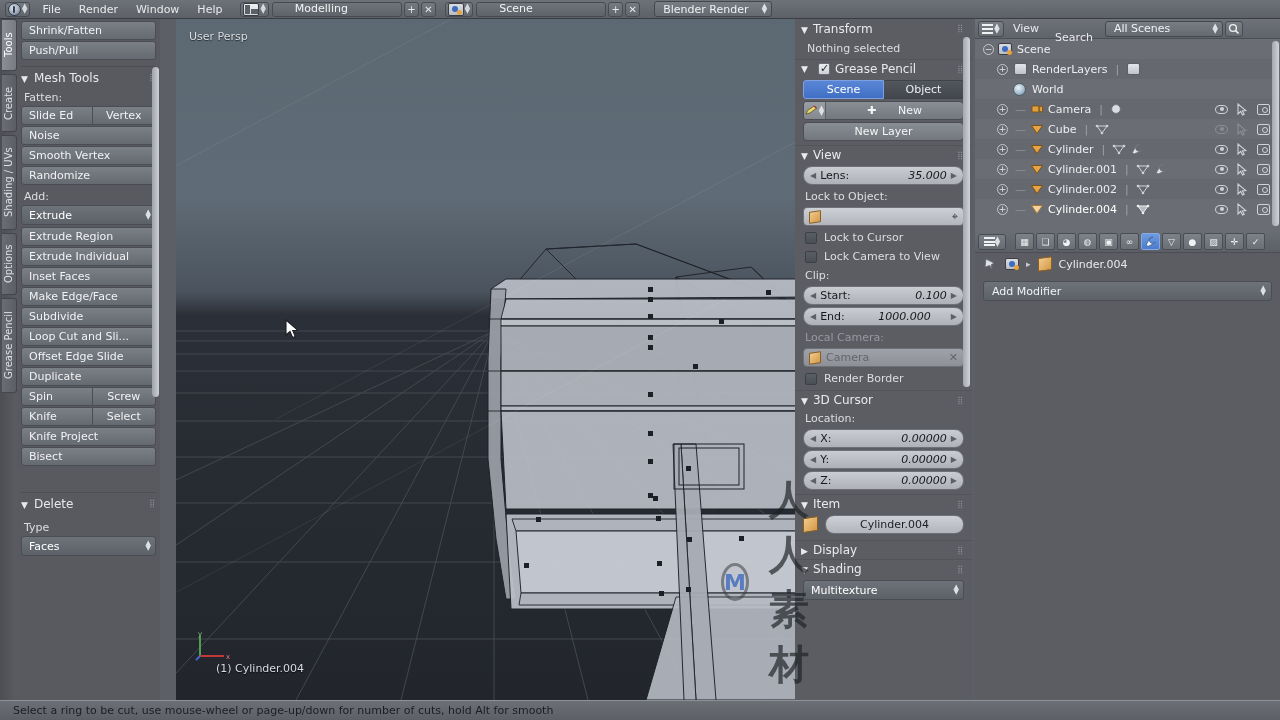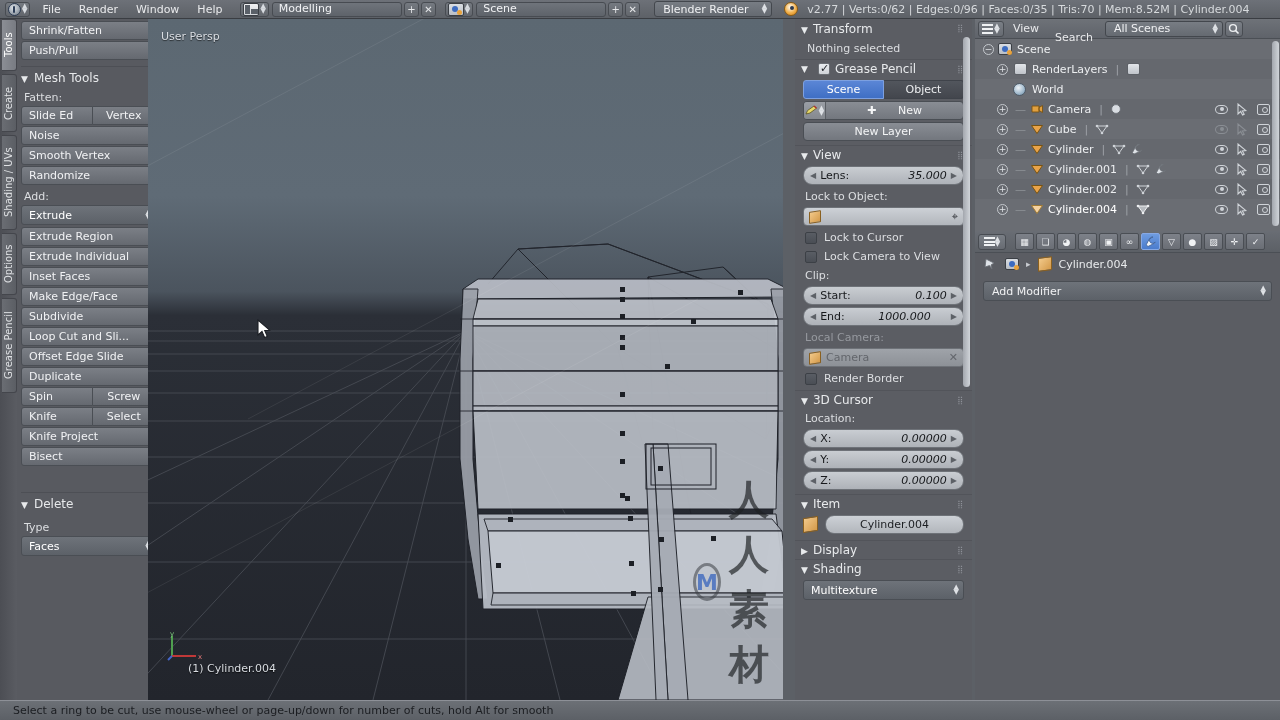--- a/index.html
+++ b/index.html
@@ -67,21 +67,21 @@
     content:""; position:absolute; left:3px; top:2px; width:6px;height:6px;
     border-radius:50%; background:#3c6bbf;
   }
   .scene-icon::after{
     content:""; position:absolute; left:8px; top:6px; width:5px;height:5px;
     border-radius:50%; background:#e8a33d;
   }
   .text-field {
     height: 15px; background: linear-gradient(#6f747b, #5e636a);
     border: 1px solid #474b51; border-radius: 3px;
-    padding: 0 6px; line-height: 14px; font-size: 11px; color: #f1f2f4;
+    padding: 0 22px; line-height: 14px; font-size: 11px; color: #f1f2f4;
     display: flex; align-items: center;
   }
   .sq-btn {
     width: 15px; height: 15px; margin-left: 2px;
     background: linear-gradient(#757a81, #62666c);
     border: 1px solid #484c52; border-radius: 3px;
     display: flex; align-items: center; justify-content: center;
     font-size: 10px; color: #e6e8ea;
   }
   .dropdown-btn {
@@ -168,23 +168,24 @@
     background: #4e5056; border-radius: 4px;
   }
   #left-scroll-thumb {
     position: absolute; left: 0; top: 0; width: 7px; height: 330px;
     background: linear-gradient(90deg,#9fa3aa,#cdd1d6);
     border-radius: 4px;
   }
 
   
   #viewport {
-    position: absolute; left: 148px; top: 19px; width: 635px; height: 681px;
+    position: absolute; left: 176px; top: 19px; width: 635px; height: 681px;
     overflow: hidden;
     background: linear-gradient(#5a656f 0%, #5e6a74 22%, #4c555f 38%, #2c3038 45%, #23262d 100%);
+    text-align: right;
   }
   #vp-header-text {
     position: absolute; left: 13px; top: 11px;
     font-size: 11px; color: #d9dde2; text-shadow: 0 1px 1px rgba(0,0,0,.6);
     z-index: 5;
   }
   #vp-objname {
     position: absolute; left: 40px; bottom: 25px;
     font-size: 11px; color: #d8dce1; text-shadow: 0 1px 1px rgba(0,0,0,.8);
     z-index: 5;
@@ -424,24 +425,20 @@
 
     <div class="hdr-gap" style="width:14px"></div>
     <div class="dropdown-btn" style="width:118px">
       <span>Blender Render</span>
       <span class="dd-arrows">
           <span>▲</span>
           <span>▼</span>
         </span>
     </div>
 
-    <div id="stats">
-      <span class="blender-mini"></span>
-      <span>v2.77 | Verts:0/62 | Edges:0/96 | Faces:0/35 | Tris:70 | Mem:8.52M | Cylinder.004</span>
-    </div>
   </div>
 
   <div id="leftpanel">
     <div id="lefttabs">
       <div class="vtab active" style="height:52px">Tools</div>
       <div class="vtab" style="height:58px">Create</div>
       <div class="vtab" style="height:95px">Shading / UVs</div>
       <div class="vtab" style="height:62px">Options</div>
       <div class="vtab" style="height:95px">Grease Pencil</div>
     </div>

